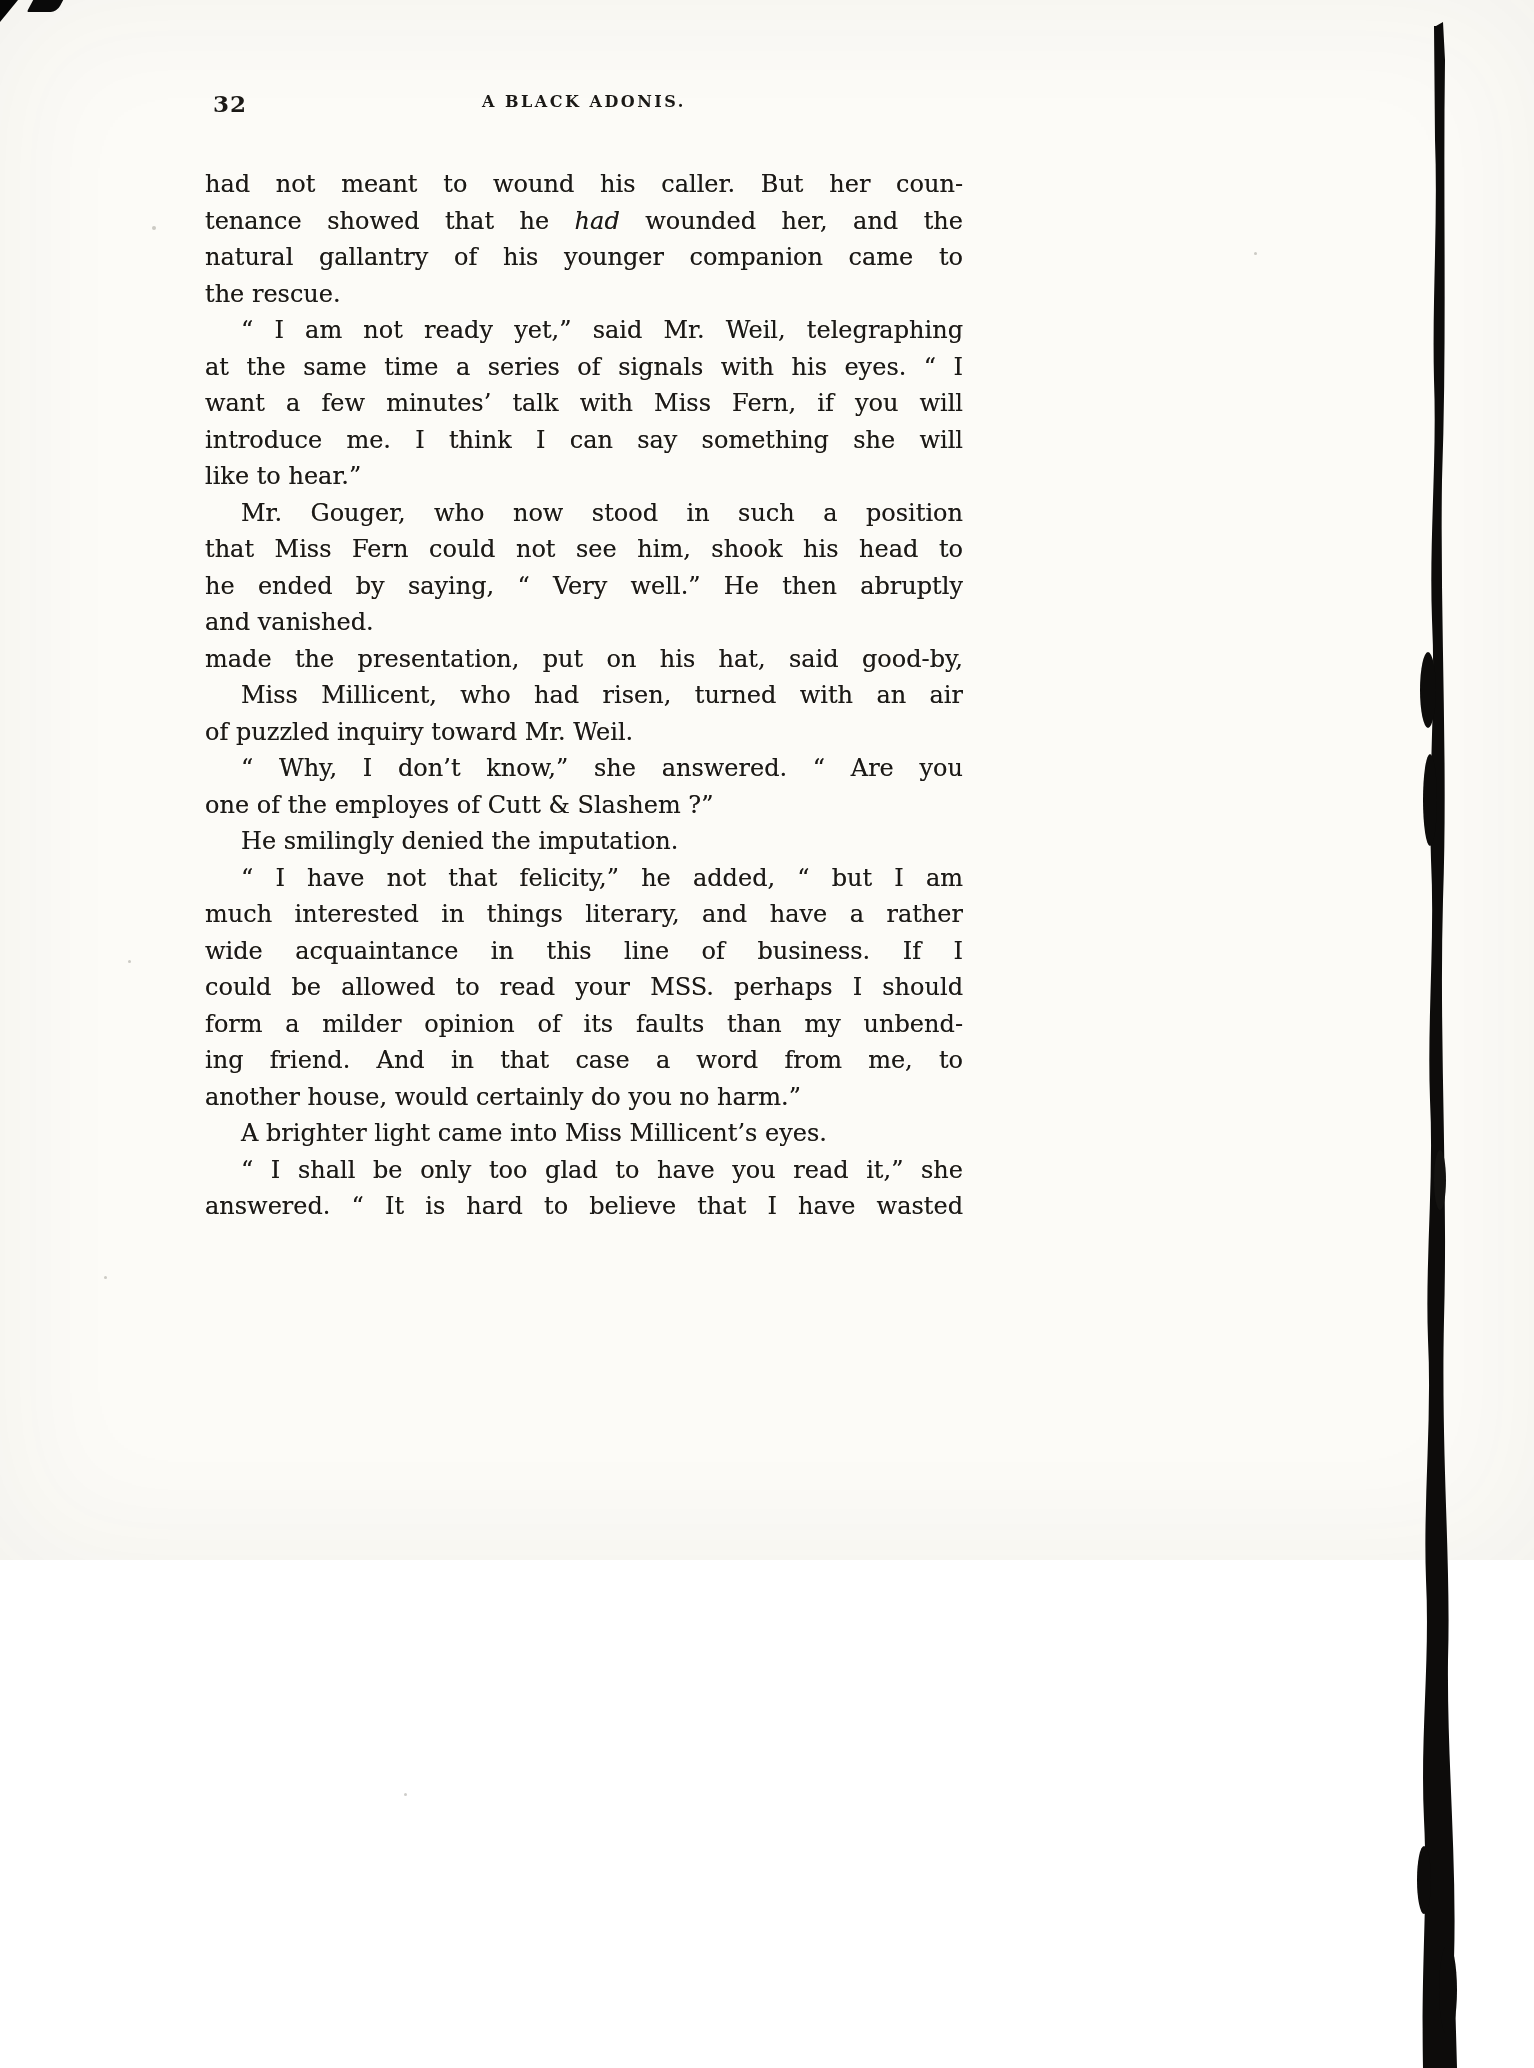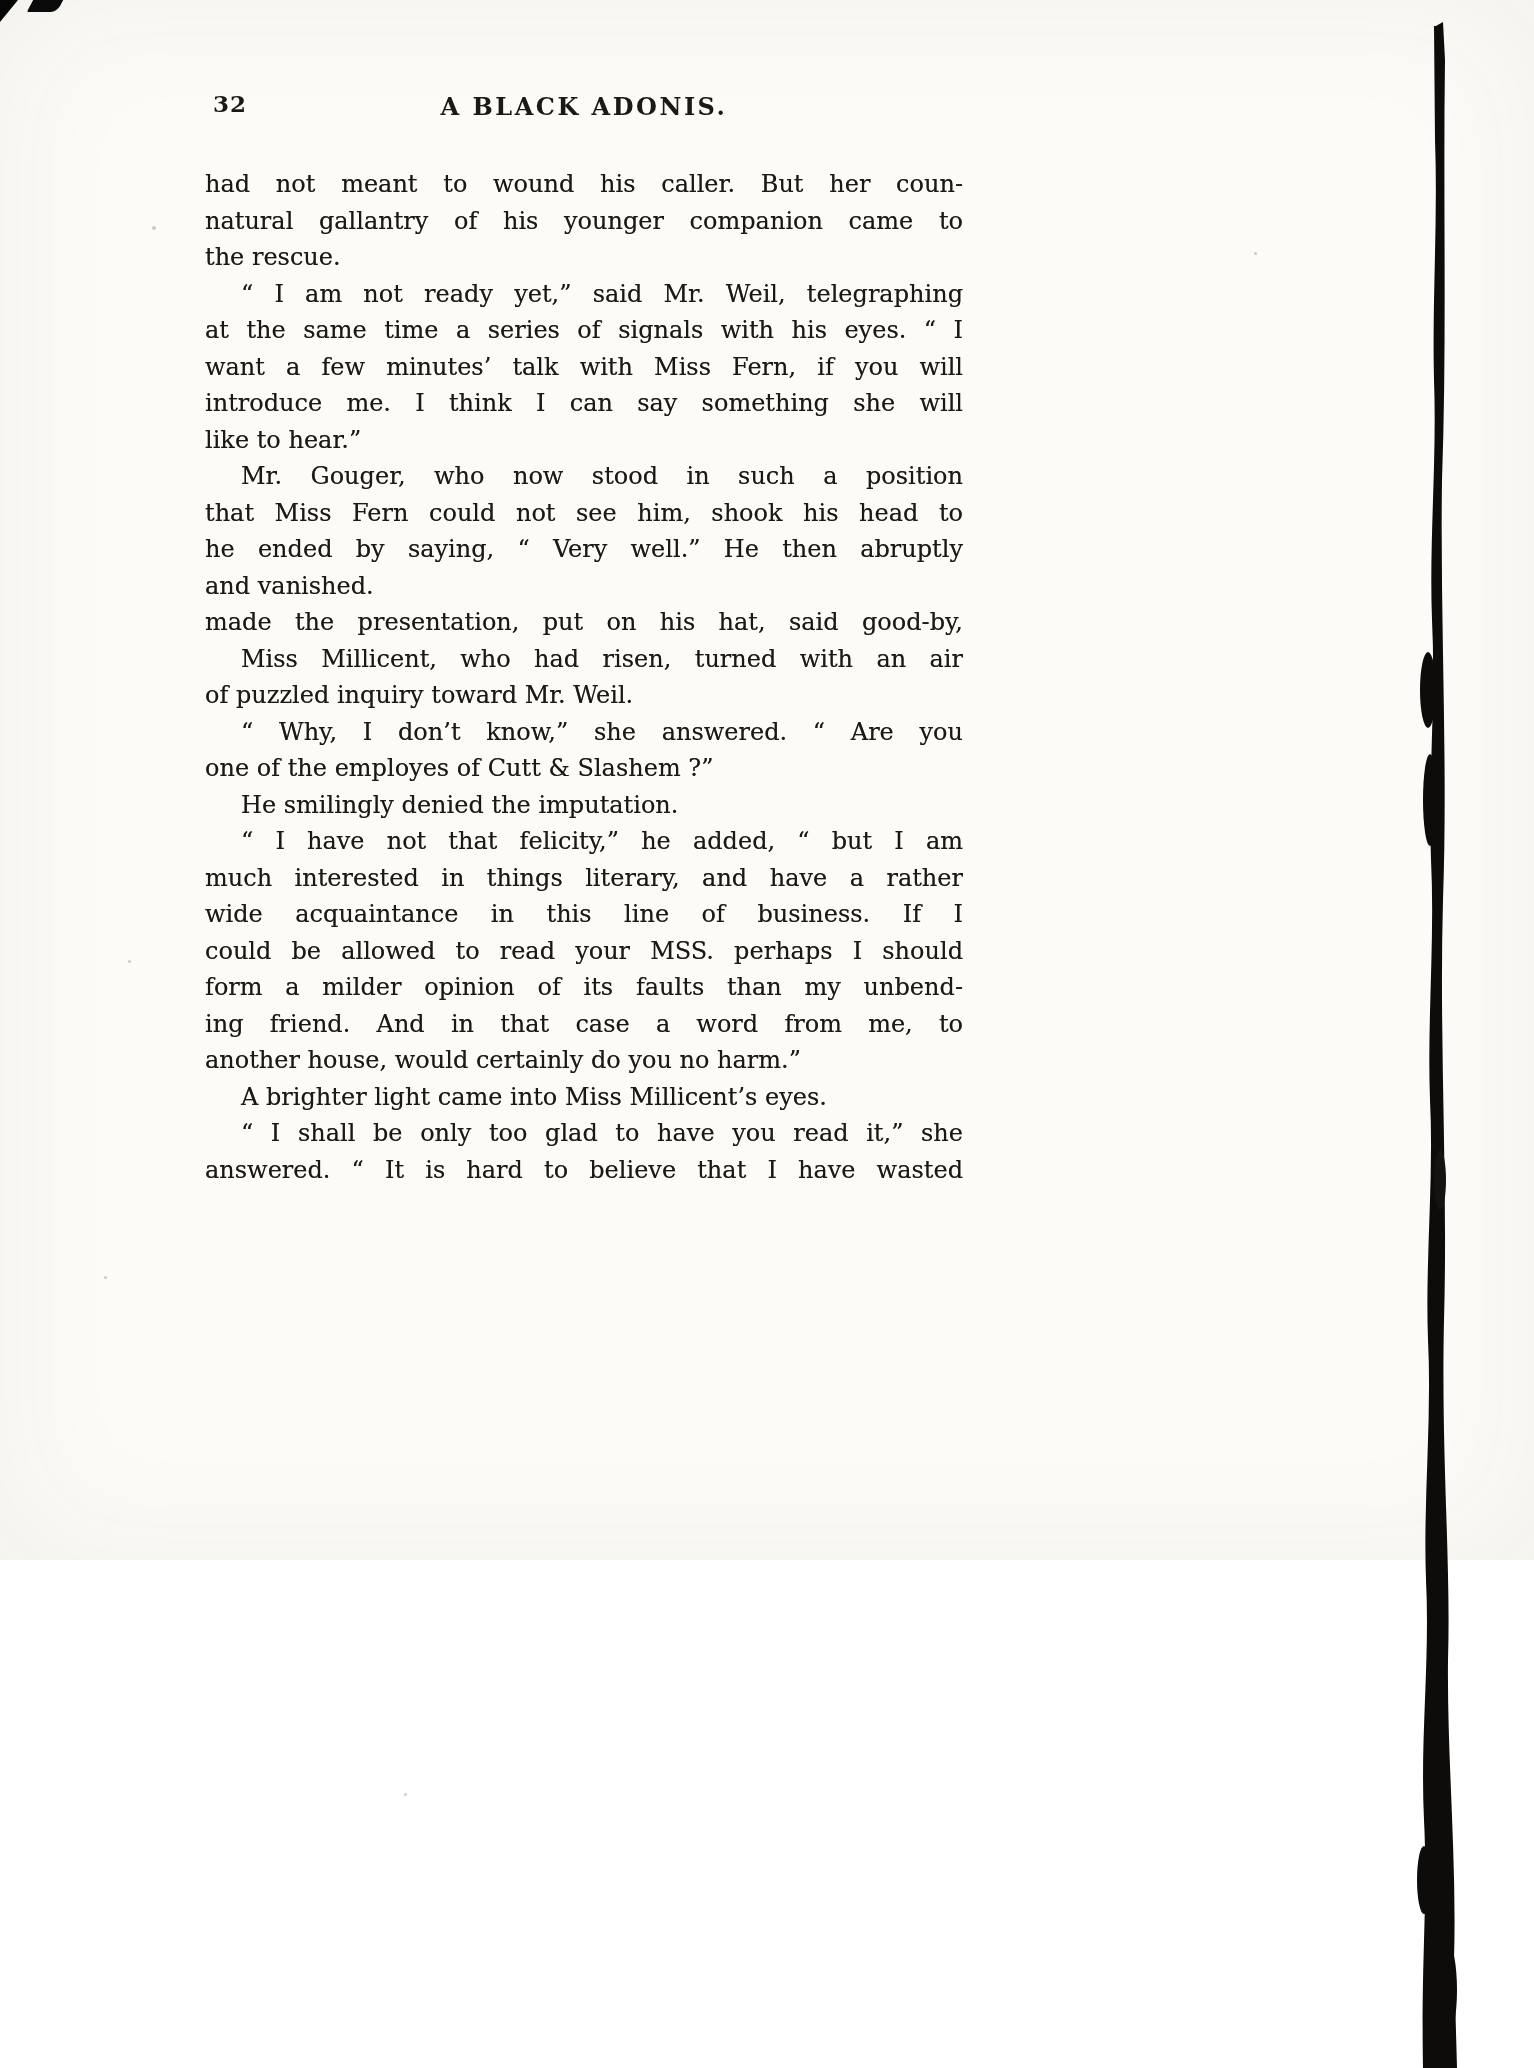--- a/index.html
+++ b/index.html
@@ -26,21 +26,21 @@
     height: 34px;
     font-weight: bold;
   }
   .page-number {
     position: absolute; left: 8px; top: 2px;
     font-size: 23px; letter-spacing: 1px;
   }
   .running-title {
     position: absolute; left: 0; right: 0; top: 4px;
     text-align: center;
-    font-size: 24px;
+    font-size: 16px;
     letter-spacing: 2.5px;
   }
   .page-body {
     margin-top: 44px;
     font-size: 24px;
     line-height: 36.5px;
     text-shadow: 0 0 0.5px rgba(20,15,10,0.55);
   }
   .line {
     text-align: justify;
@@ -119,20 +119,21 @@
   </svg>
 
   <div class="text-block">
     <div class="page-header">
       <span class="page-number">32</span>
       <span class="running-title">A BLACK ADONIS.</span>
     </div>
     <div class="page-body">
         <div class="para">
           <div class="line">had not meant to wound his caller. But her coun-</div>
+          <div class="line">tenance showed that he <i>had</i> wounded her, and the</div>
           <div class="line">natural gallantry of his younger companion came to</div>
           <div class="line last">the rescue.</div>
         </div>
         <div class="para indent">
           <div class="line">“ I am not ready yet,” said Mr. Weil, telegraphing</div>
           <div class="line">at the same time a series of signals with his eyes. “ I</div>
           <div class="line">want a few minutes’ talk with Miss Fern, if you will</div>
           <div class="line">introduce me. I think I can say something she will</div>
           <div class="line last">like to hear.”</div>
         </div>

